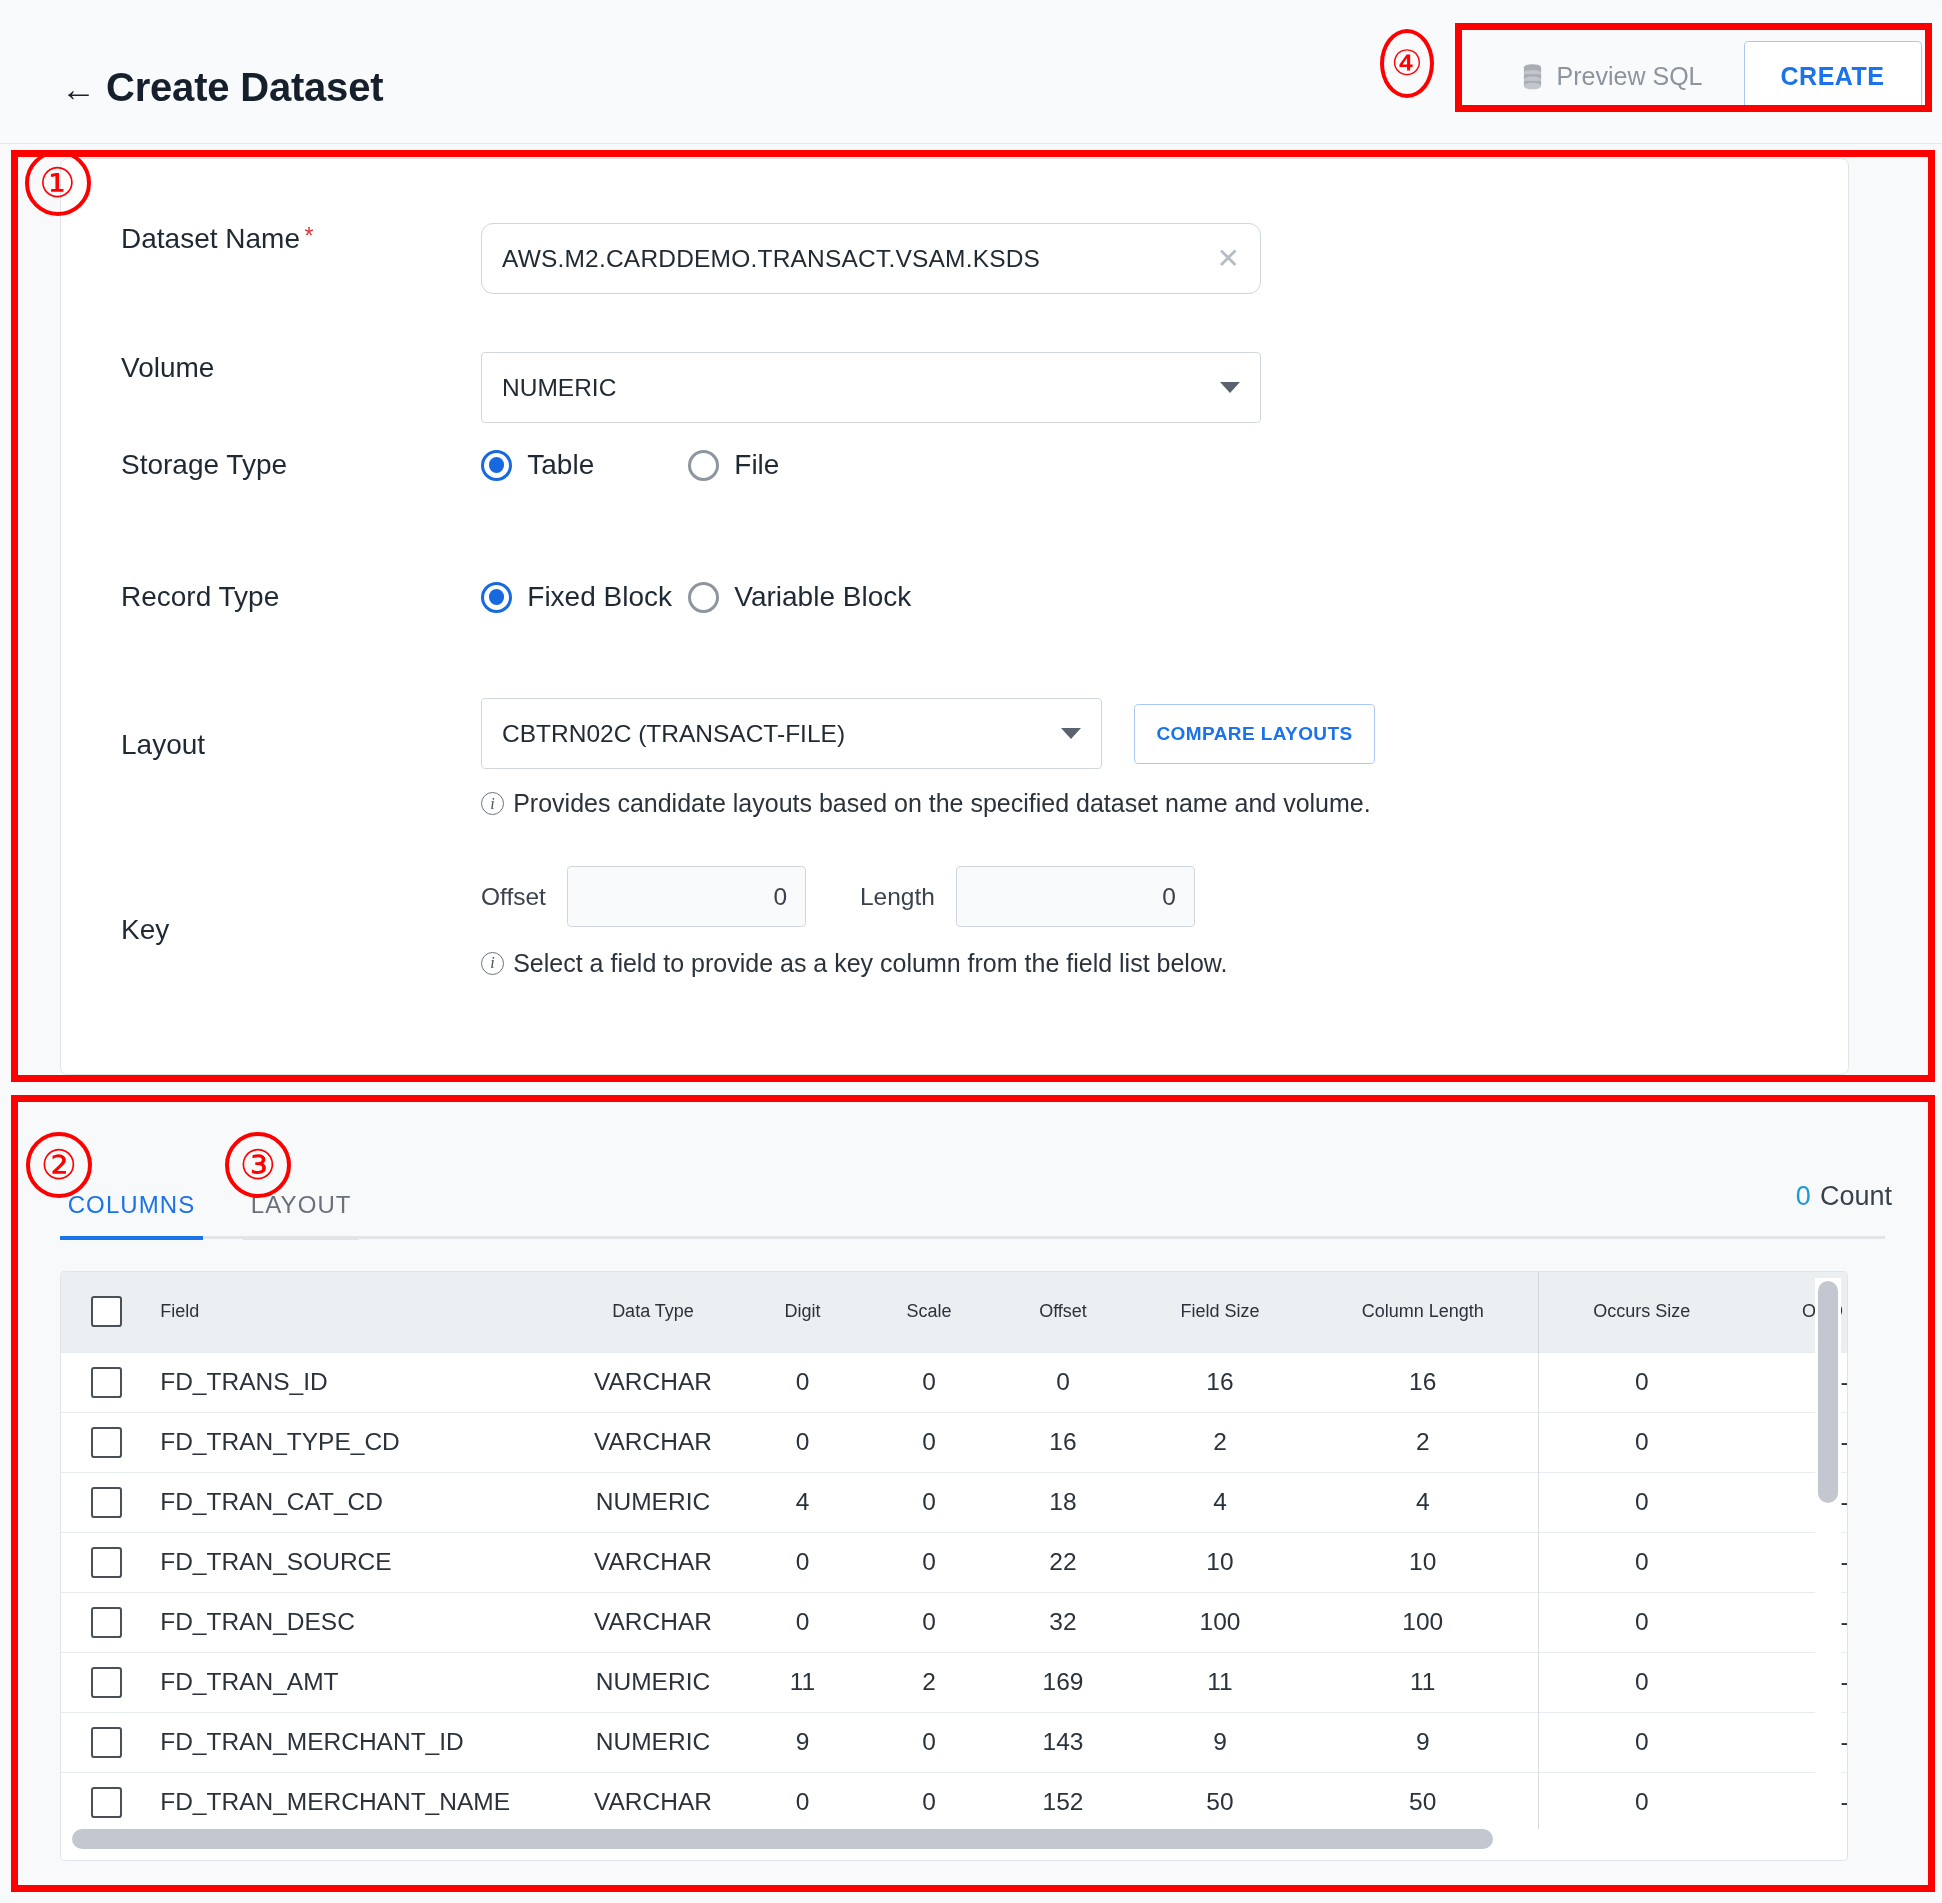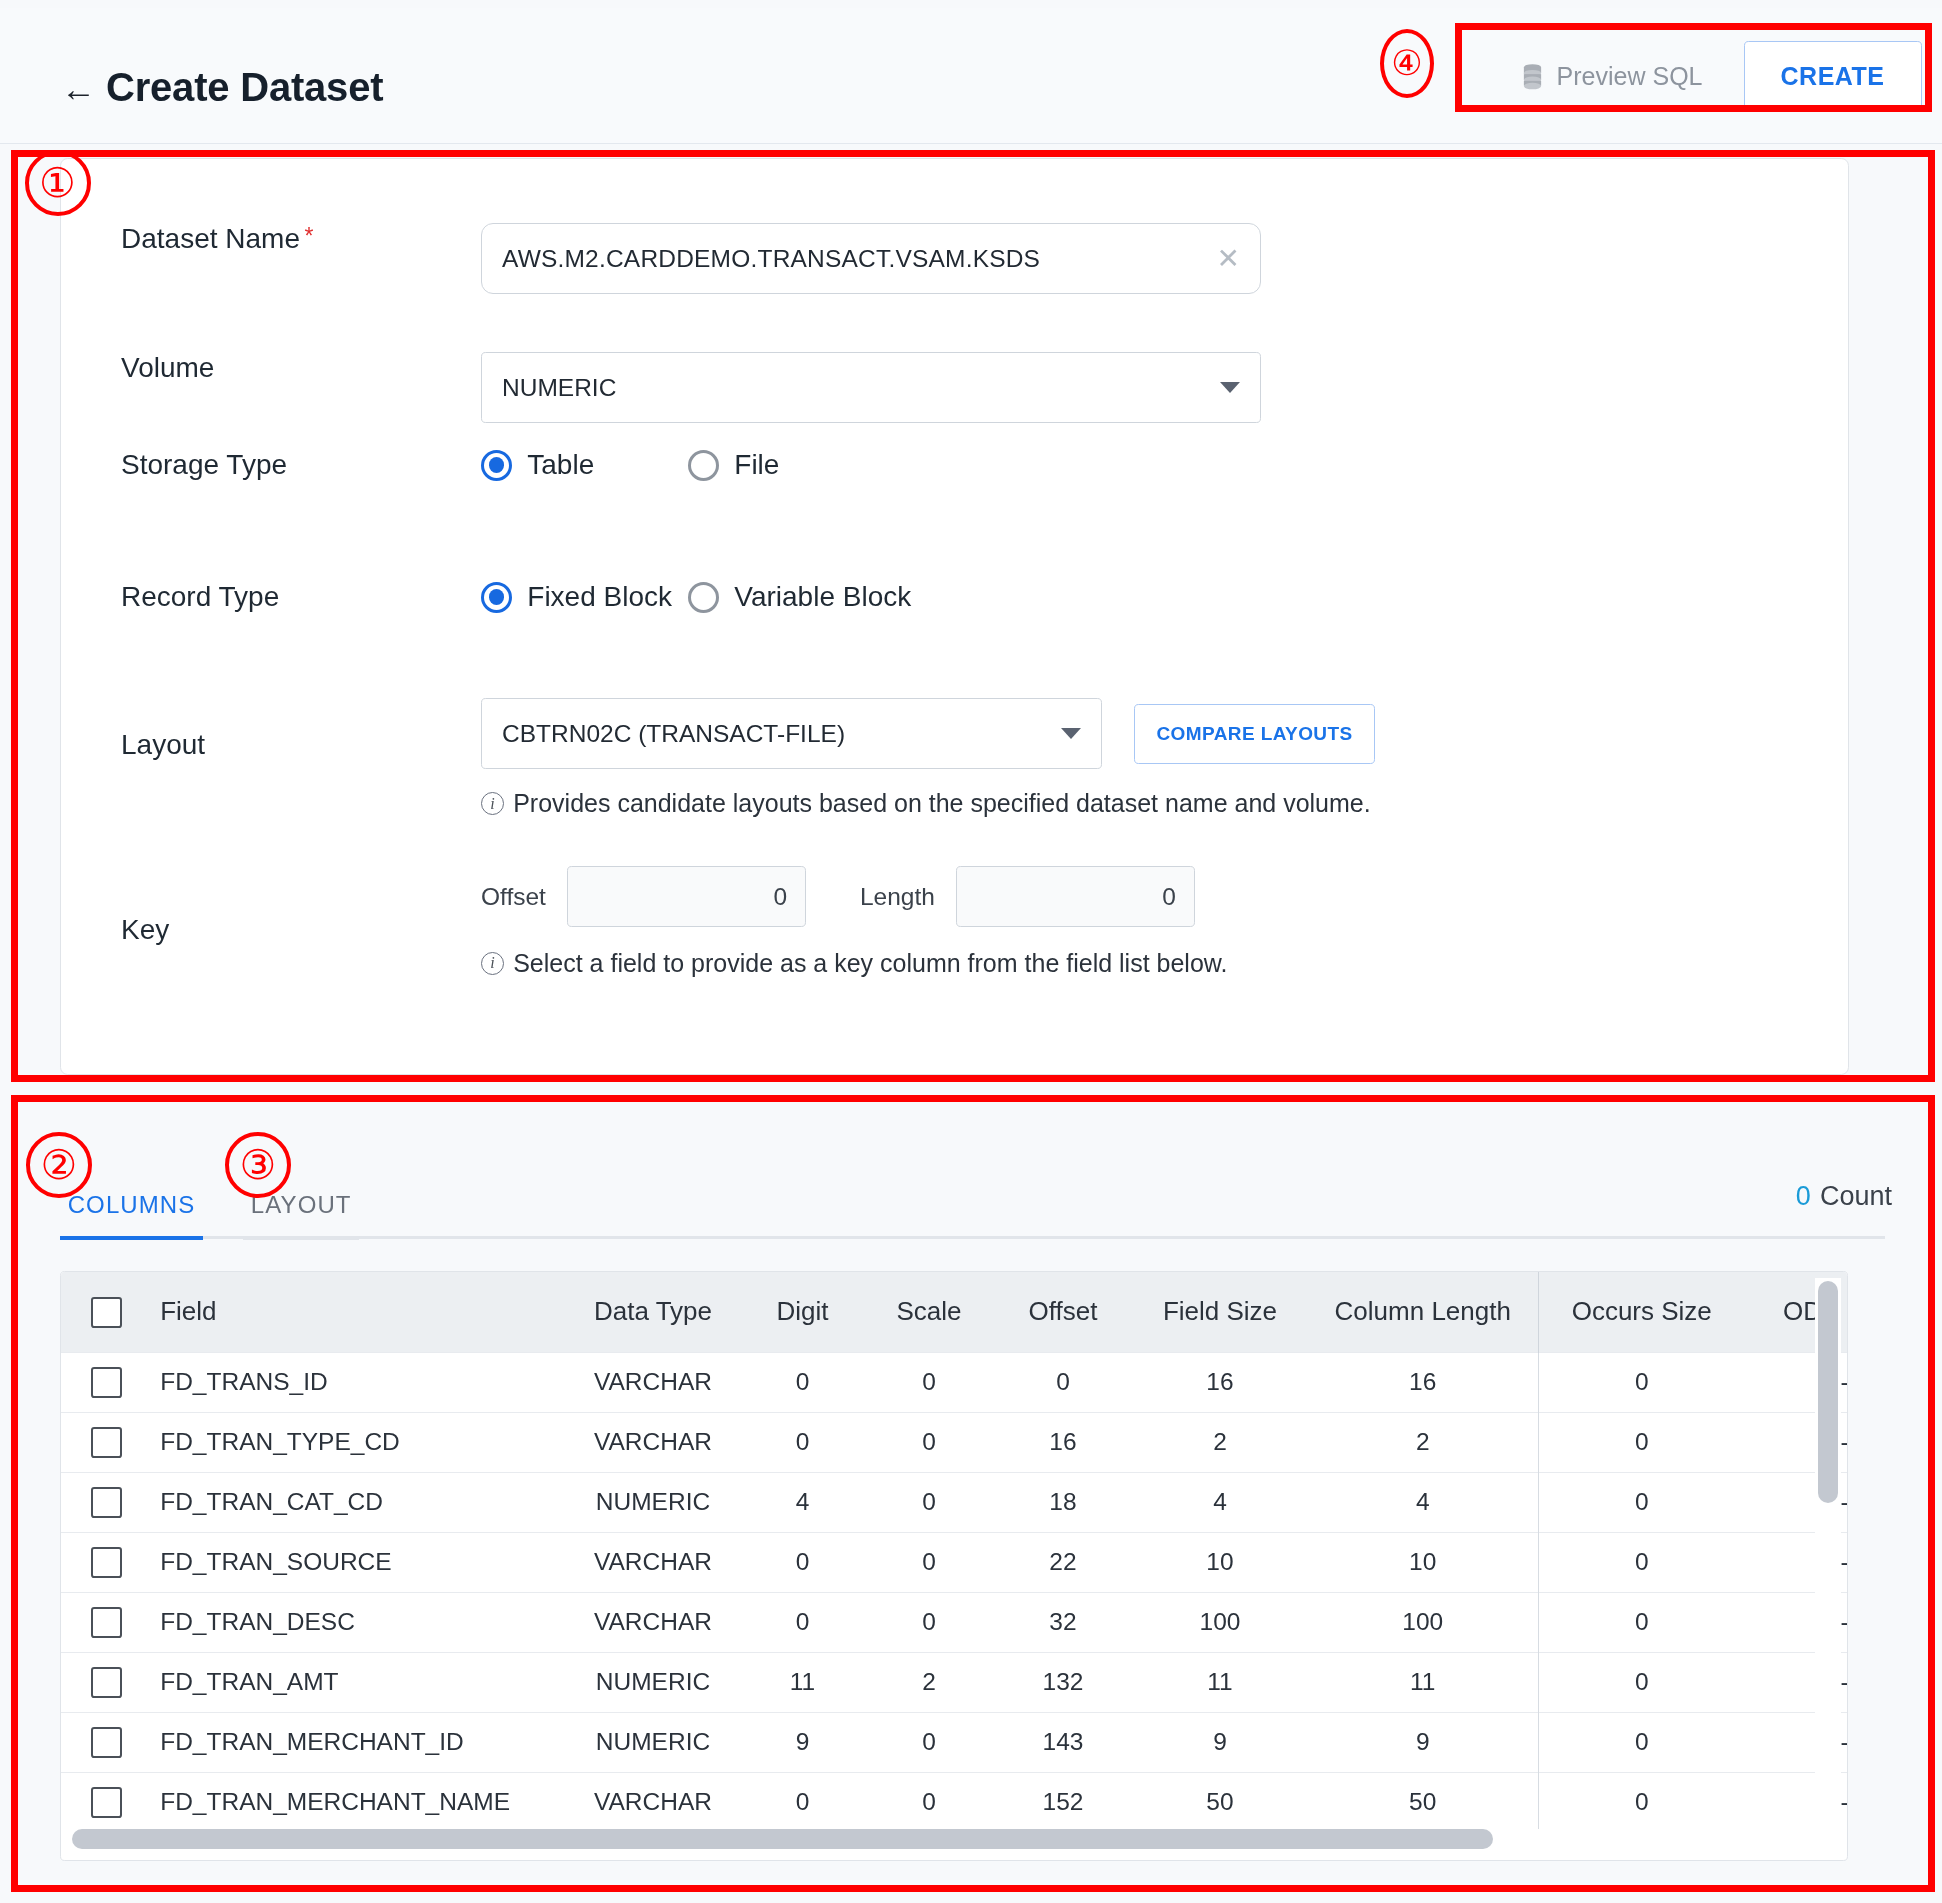--- a/index.html
+++ b/index.html
@@ -275,21 +275,21 @@
     width: 1788px;
     height: 590px;
     background: #ffffff;
     border: 0.8px solid #e0e4e9;
     border-radius: 4.6px;
     overflow: hidden;
   }
   table.cols { border-collapse: collapse; width: 1754px; table-layout: fixed; }
   table.cols th {
     background: #eceff2;
-    font-size: 26px;
+    font-size: 18px;
     font-weight: normal;
     color: #2b323b;
     height: 80px;
     vertical-align: middle;
   }
   table.cols td {
     font-size: 24.5px;
     color: #2b323b;
     height: 60px;
     vertical-align: middle;
@@ -557,21 +557,21 @@
             <td class="c-clen">100</td>
             <td class="c-occ">0</td>
             <td class="c-odo dash">-</td>
           </tr>
           <tr class="row">
             <td class="c-check"><span class="chk"></span></td>
             <td class="c-field">FD_TRAN_AMT</td>
             <td class="c-dtype">NUMERIC</td>
             <td class="c-digit">11</td>
             <td class="c-scale">2</td>
-            <td class="c-offset">132</td>
+            <td class="c-offset">169</td>
             <td class="c-fsize">11</td>
             <td class="c-clen">11</td>
             <td class="c-occ">0</td>
             <td class="c-odo dash">-</td>
           </tr>
           <tr class="row">
             <td class="c-check"><span class="chk"></span></td>
             <td class="c-field">FD_TRAN_MERCHANT_ID</td>
             <td class="c-dtype">NUMERIC</td>
             <td class="c-digit">9</td>

